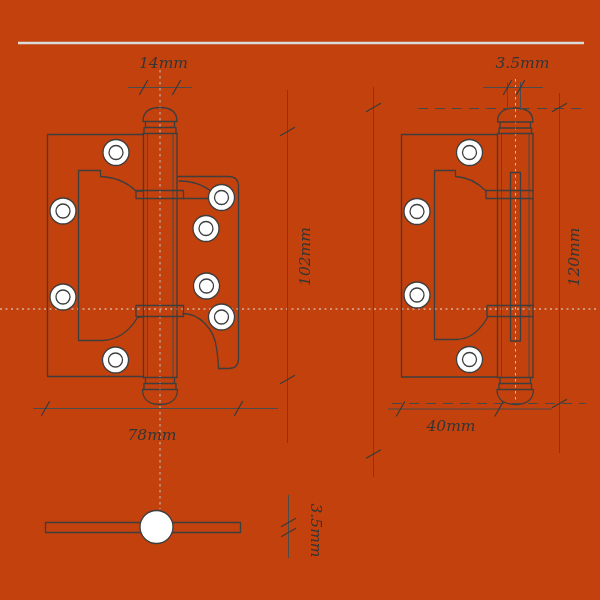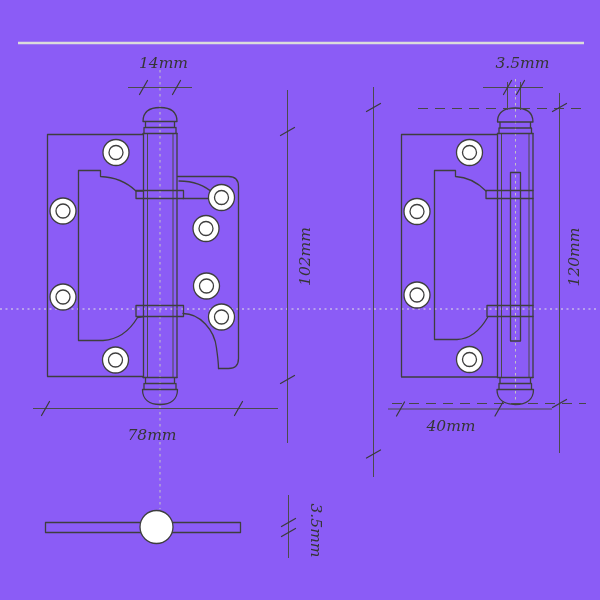--- a/index.html
+++ b/index.html
@@ -1,16 +1,16 @@
 <!DOCTYPE html>
 <html><head>
 <meta charset="utf-8">
 <style>
   html,body { margin:0; padding:0; background:#ffffff; }
-  .page { position:relative; width:600px; height:600px; background:#8b5cf6; overflow:hidden; }
+  .page { position:relative; width:600px; height:600px; background:#c2410c; overflow:hidden; }
   svg { display:block; }
   .ln   { fill:none; stroke:#3e3e3e; stroke-width:1.3; stroke-linecap:round; stroke-linejoin:round; }
   .thin { stroke-width:1; stroke:#4a4a4a; }
   .dim  { fill:none; stroke:#4b4b4b; stroke-width:1; }
   .tick { fill:none; stroke:#3a3a3a; stroke-width:1.2; stroke-linecap:round; }
   .cl   { fill:none; stroke:#c4c4c4; stroke-width:1; stroke-dasharray:2.5,3.5; }
   .dash { fill:none; stroke:#474747; stroke-width:1.2; stroke-dasharray:10,7; }
   .faint{ fill:none; stroke:#e4e4e4; stroke-width:1; stroke-dasharray:2,3.5; }
   .sep  { fill:none; stroke:#dbdbdb; stroke-width:2.5; }
   .hole { fill:#ffffff; stroke:#3e3e3e; stroke-width:1.3; }

